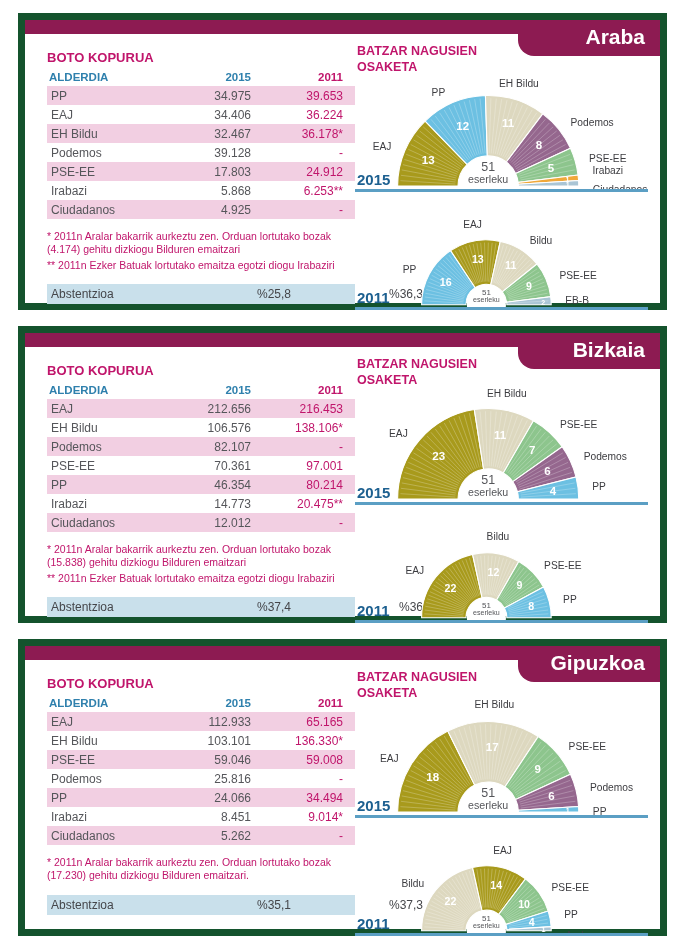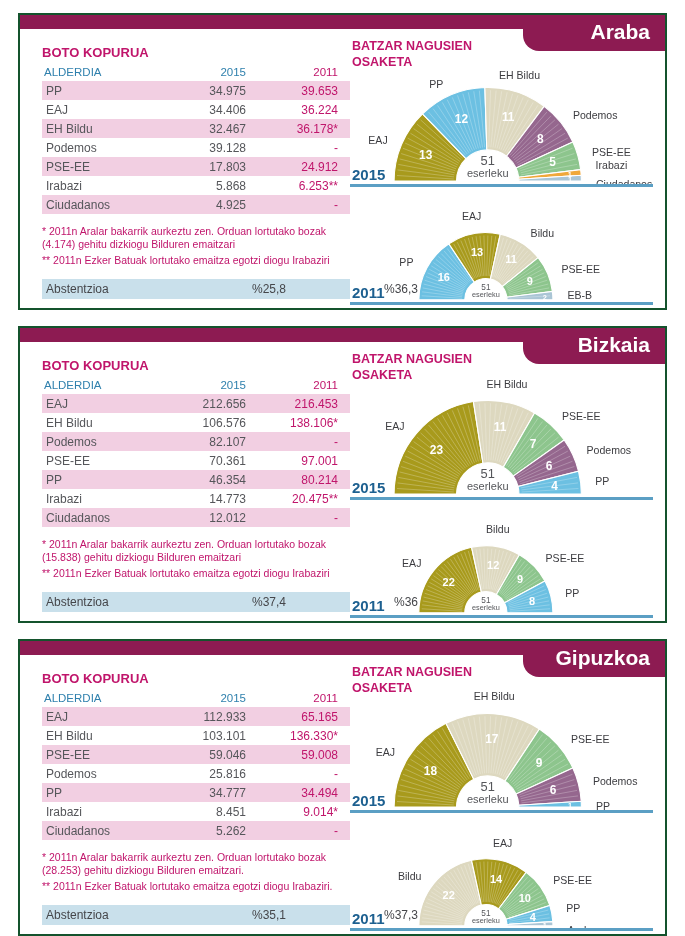--- a/index.html
+++ b/index.html
@@ -1,32 +1,32 @@
 <!DOCTYPE html>
 <html><head>
 <meta charset="utf-8">
 <style>
   * { margin:0; padding:0; box-sizing:border-box; }
   html,body { background:#ffffff; font-family:"Liberation Sans", sans-serif; }
   .page { width:685px; height:936px; position:relative; background:#fff; }
 
   .panel { position:absolute; left:18px; width:649px; height:297px;
-           border:2px solid #14532d; background:#fff; }
+           border:7px solid #14532d; background:#fff; }
   .panel .strip { position:absolute; top:0; left:0; right:0; height:14px; background:#8d1b52; }
   .panel .badge { position:absolute; top:0; right:0; width:142px; height:36px;
                   background:#8d1b52; color:#fff; font-size:21px; font-weight:bold;
                   text-align:right; line-height:34px; padding-right:15px;
                   border-bottom-left-radius:16px; z-index:5; }
   .panel-body { position:absolute; top:14px; left:0; right:0; bottom:0; display:flex; }
 
   
   .leftcol { width:330px; padding:16px 0 12px 22px; }
   .tbl-title { color:#c0156b; font-size:13px; font-weight:bold; margin-bottom:3px; }
   .grid3 { display:grid; grid-template-columns:118px 92px 92px; align-items:center; }
-  .thead { height:18px; font-size:11.5px; font-weight:normal; }
+  .thead { height:18px; font-size:11.5px; font-weight:bold; }
   .thead .c1 { color:#2f80ad; padding-left:2px; }
   .thead .c2 { color:#2f80ad; text-align:right; padding-right:6px; }
   .thead .c3 { color:#c0156b; text-align:right; padding-right:6px; }
   .trow { height:19px; font-size:12px; color:#55565a; }
   .trow:nth-child(odd) { background:#f2cfe2; }
   .trow .party { padding-left:4px; }
   .trow .v15 { text-align:right; padding-right:6px; }
   .trow .v11 { text-align:right; padding-right:6px; color:#c0156b; }
   .notes { margin-top:11px; width:302px; color:#c0156b; font-size:10.5px; line-height:1.27; }
   .notes p { margin-bottom:2px; }
@@ -502,37 +502,36 @@
               <span class="v15">59.046</span>
               <span class="v11">59.008</span>
             </div>
             <div class="grid3 trow">
               <span class="party">Podemos</span>
               <span class="v15">25.816</span>
               <span class="v11">-</span>
             </div>
             <div class="grid3 trow">
               <span class="party">PP</span>
-              <span class="v15">34.777</span>
+              <span class="v15">24.066</span>
               <span class="v11">34.494</span>
             </div>
             <div class="grid3 trow">
               <span class="party">Irabazi</span>
               <span class="v15">8.451</span>
               <span class="v11">9.014*</span>
             </div>
             <div class="grid3 trow">
               <span class="party">Ciudadanos</span>
               <span class="v15">5.262</span>
               <span class="v11">-</span>
             </div>
           </div>
         <div class="notes">
-          <p>* 2011n Aralar bakarrik aurkeztu zen. Orduan lortutako bozak (28.253) gehitu dizkiogu Bilduren emaitzari.</p>
-          <p>** 2011n Ezker Batuak lortutako emaitza egotzi diogu Irabaziri.</p>
+          <p>* 2011n Aralar bakarrik aurkeztu zen. Orduan lortutako bozak (17.230) gehitu dizkiogu Bilduren emaitzari.</p>
         </div>
         <div class="grid3 abst">
           <span class="party">Abstentzioa</span>
           <span class="v15">%35,1</span>
           <span class="v11">%37,3</span>
         </div>
       </div>
       <div class="rightcol">
         <div class="chart-heading">BATZAR NAGUSIEN OSAKETA</div>
         <div class="chartblock cb-2015">

